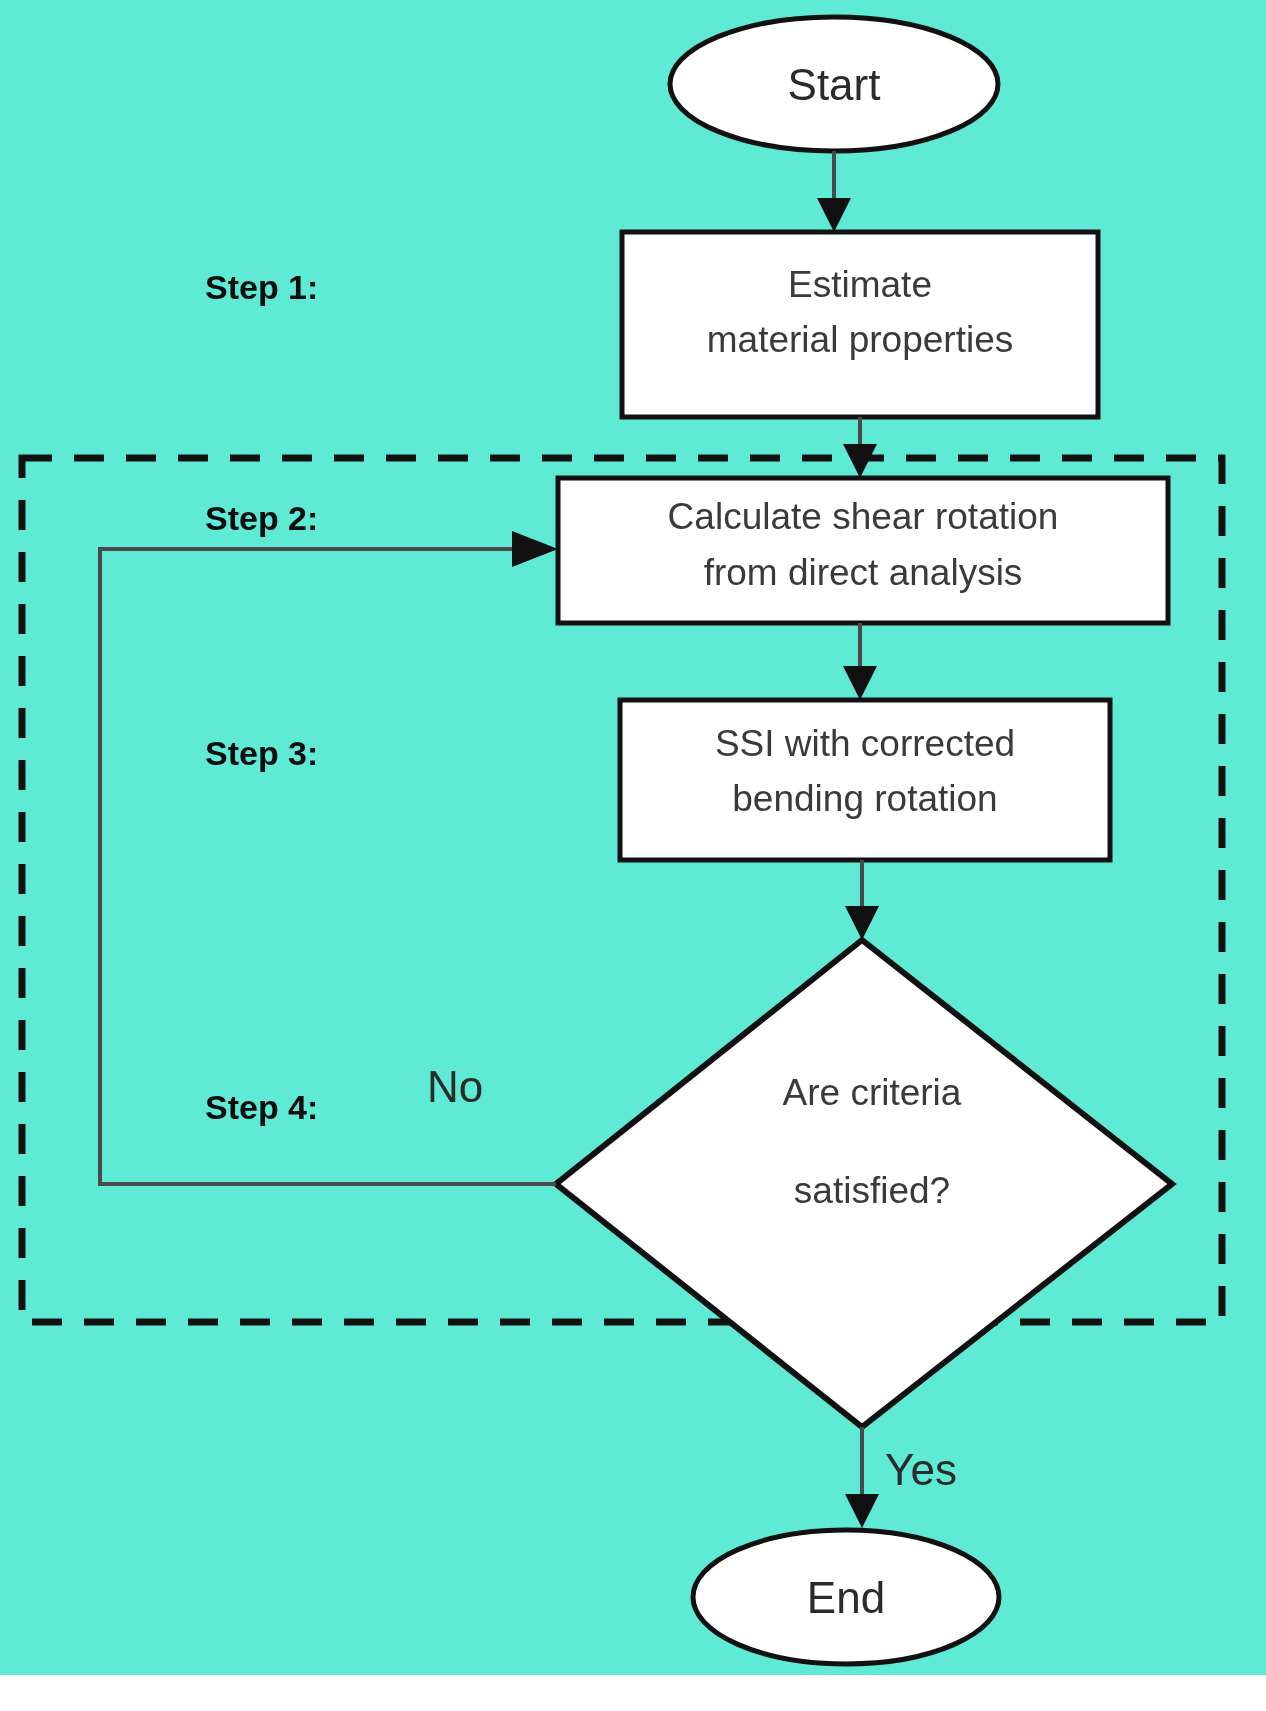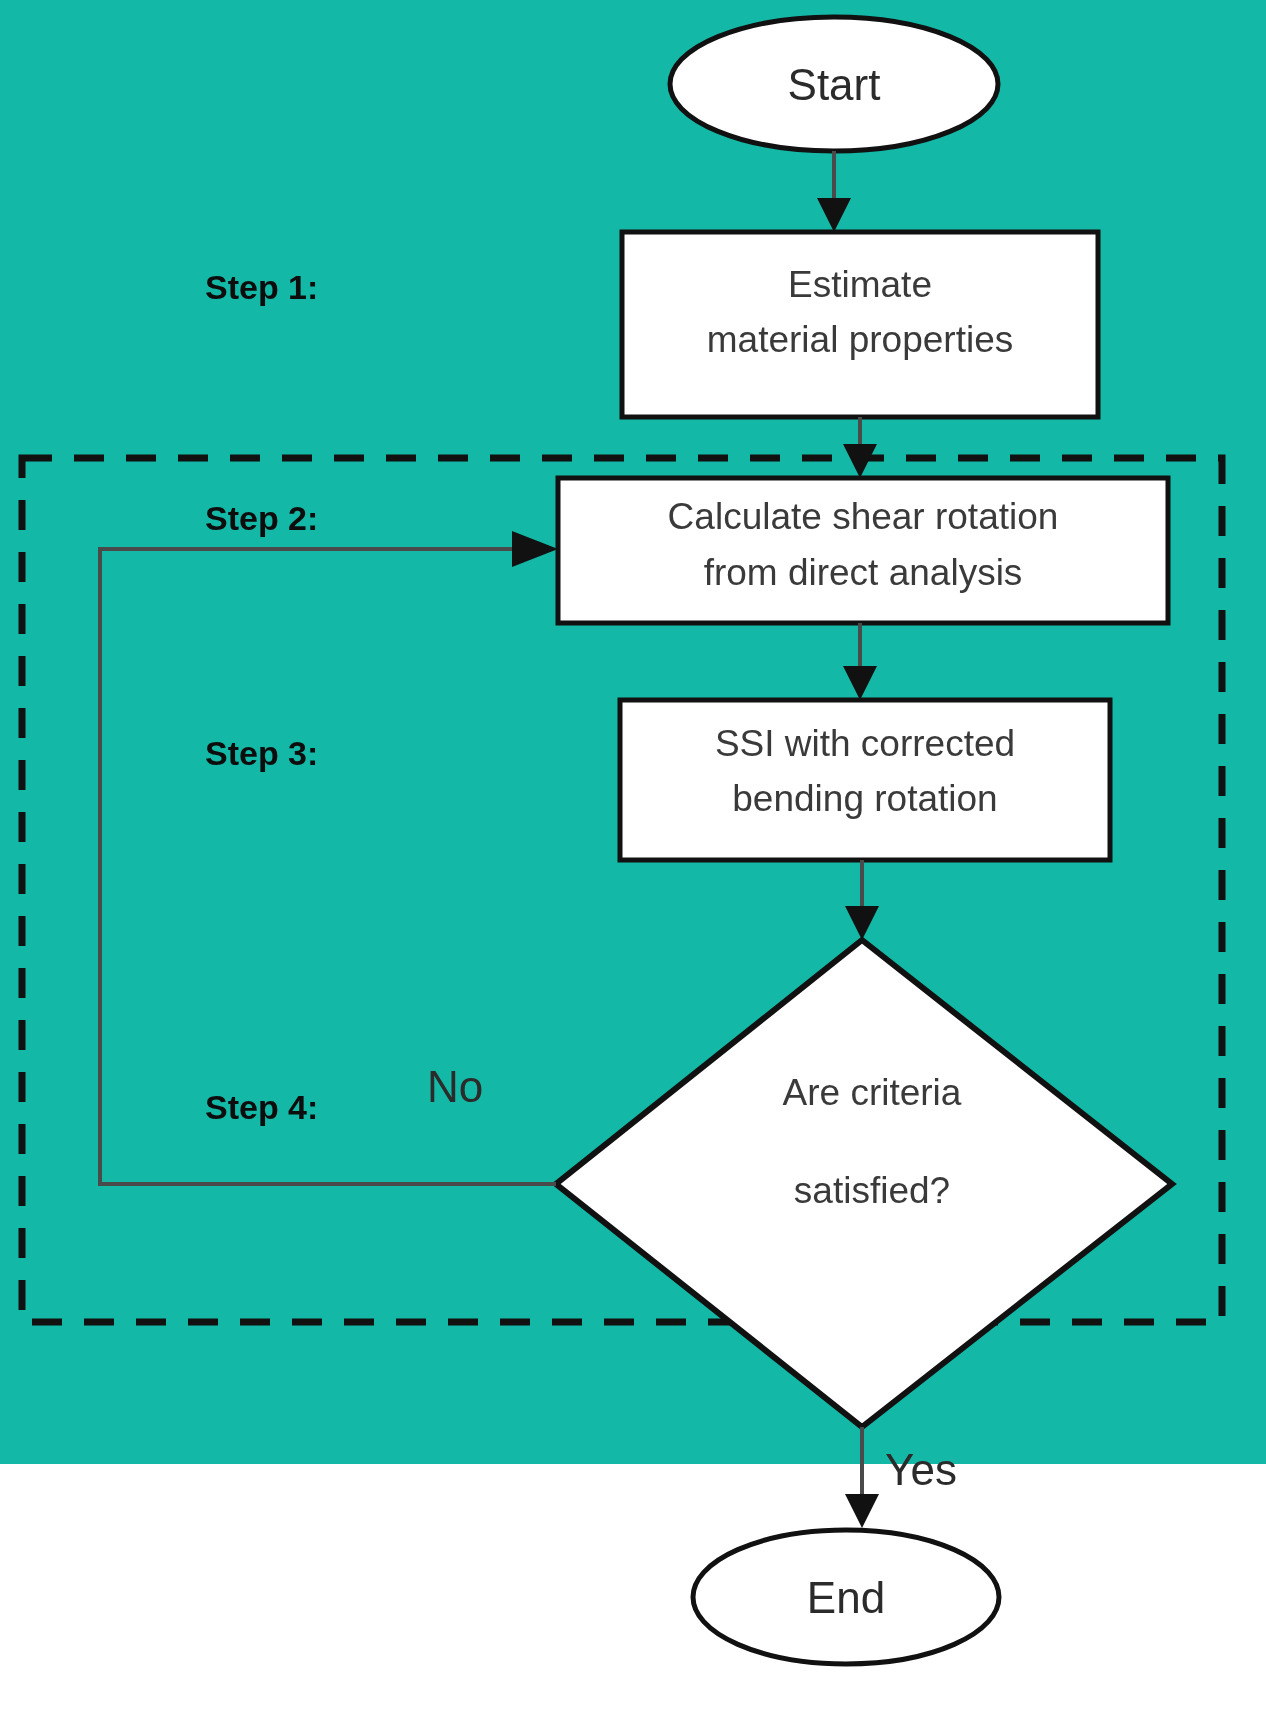--- a/index.html
+++ b/index.html
@@ -9,22 +9,22 @@
   }
   body {
     width: 1266px;
     height: 1711px;
     font-family: "Liberation Sans", sans-serif;
     overflow: hidden;
   }
   #flowchart-root {
     position: relative;
     width: 1266px;
-    height: 1464px;
-    background: #14b8a6;
+    height: 1675px;
+    background: #5eead4;
   }
   svg.flow-canvas {
     position: absolute;
     top: 0;
     left: 0;
     width: 1266px;
     height: 1711px;
   }
   .node-shape {
     fill: #ffffff;

